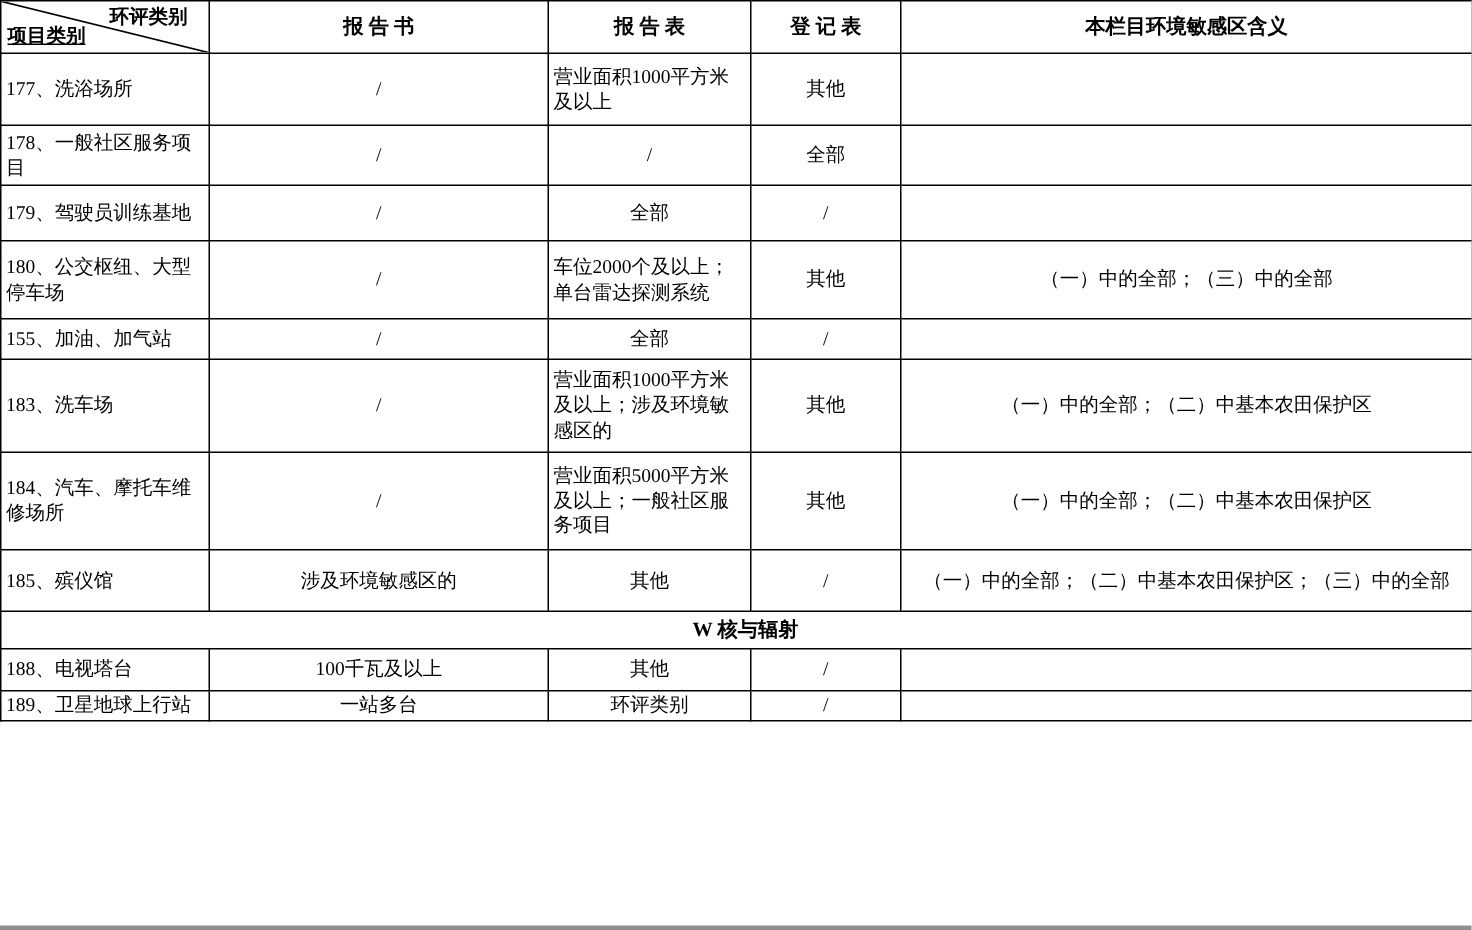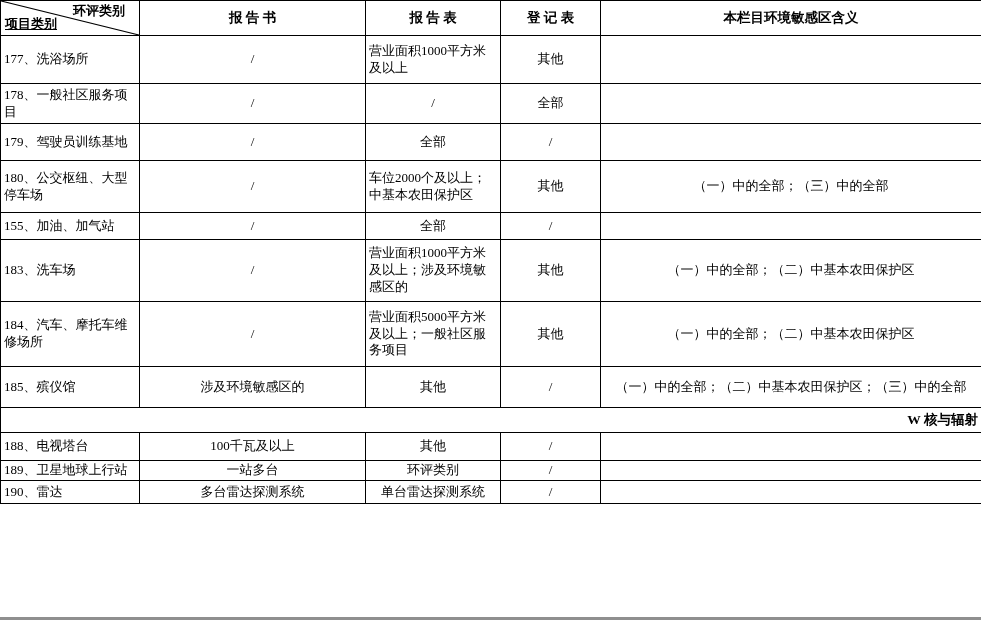--- a/index.html
+++ b/index.html
@@ -40,21 +40,21 @@
   .diag-top {
     position: absolute; top: 2px; right: 14px;
     font-weight: bold; font-size: 13px;
   }
   .diag-bottom {
     position: absolute; bottom: 2px; left: 4px;
     font-weight: bold; font-size: 13px; text-decoration: underline;
   }
   tr.section td {
     font-weight: bold;
-    text-align: right;
+    text-align: center;
     font-size: 13.5px;
     padding-left: 15px;
   }
   .bottom-strip {
     position: absolute;
     left: 0; top: 617px;
     width: 981px; height: 3px;
     background: #8f8f8f;
   }
 </style>
@@ -105,21 +105,21 @@
     <td class="l">179、驾驶员训练基地</td>
     <td class="c">/</td>
     <td class="c">全部</td>
     <td class="c">/</td>
     <td class="c"></td>
   </tr>
 
   <tr style="height:52px">
     <td class="l">180、公交枢纽、大型停车场</td>
     <td class="c">/</td>
-    <td class="l">车位2000个及以上；中基本农田保护区</td>
+    <td class="l">车位2000个及以上；单台雷达探测系统</td>
     <td class="c">其他</td>
     <td class="c">（一）中的全部；（三）中的全部</td>
   </tr>
 
 
   <tr style="height:27px">
     <td class="l">155、加油、加气站</td>
     <td class="c">/</td>
     <td class="c">全部</td>
     <td class="c">/</td>
@@ -165,23 +165,16 @@
   </tr>
 
   <tr style="height:20px">
     <td class="l">189、卫星地球上行站</td>
     <td class="c">一站多台</td>
     <td class="c">环评类别</td>
     <td class="c">/</td>
     <td class="c"></td>
   </tr>
 
-  <tr style="height:23px">
-    <td class="l">190、雷达</td>
-    <td class="c">多台雷达探测系统</td>
-    <td class="c">单台雷达探测系统</td>
-    <td class="c">/</td>
-    <td class="c"></td>
-  </tr>
 </tbody>
   </table>
 
 <div class="bottom-strip"></div>
 
 </body></html>

